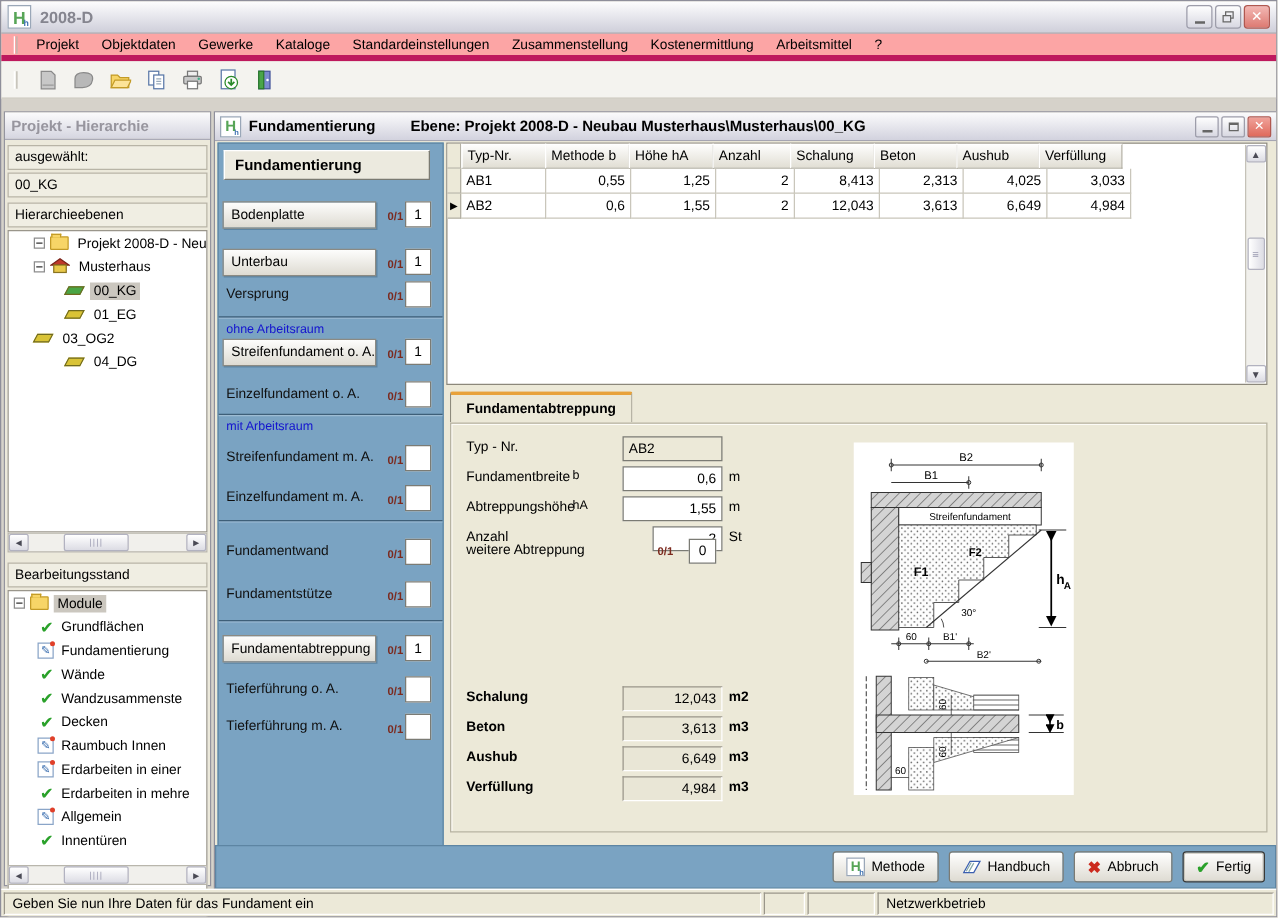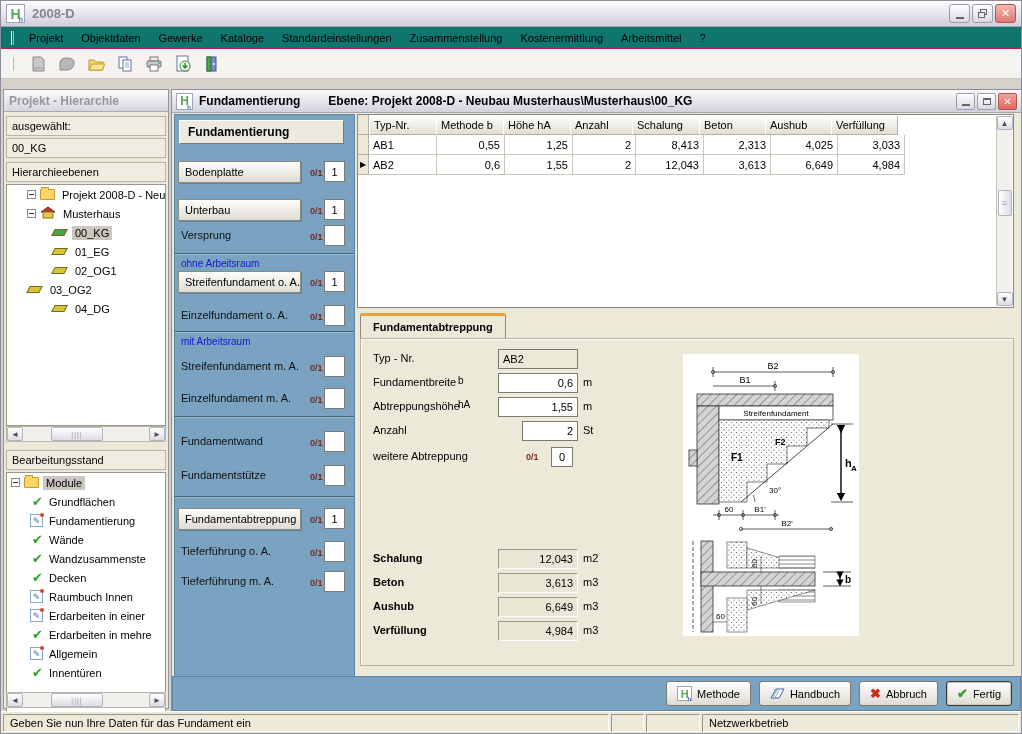--- a/index.html
+++ b/index.html
@@ -16,22 +16,22 @@
   .app-logo .sub { position:absolute; right:1px; bottom:-1px; font-size:7px; color:#3b6fb0; font-weight:bold; }
   .main-title { margin-left:7px; font-size:13px; font-weight:bold; color:#85858f; }
   .tb-controls { margin-left:auto; display:flex; gap:2px; }
   .tb-btn { width:21px; height:19px; border:1px solid #9d9daa; border-radius:3px;
     background:linear-gradient(#fefefe,#d8d8e2); display:flex; align-items:center; justify-content:center;
     font-size:9px; color:#555; }
   .tb-btn.close { background:linear-gradient(#f3b8b4,#dd7a72); color:#fff; border-color:#b05850; font-size:11px; font-weight:bold; }
   .glyph-min { display:block; width:8px; height:2px; background:#666; margin-top:8px; }
 
   
-  .menubar { position:absolute; left:0; top:26px; width:100%; height:22px; background:#0f766e;
-    border-bottom:1px solid #be185d; display:flex; align-items:center; padding-left:10px; }
+  .menubar { position:absolute; left:0; top:26px; width:100%; height:22px; background:#fca5a5;
+    border-bottom:5px solid #be185d; display:flex; align-items:center; padding-left:10px; }
   .menu-grip { width:3px; height:14px; border-left:1px solid #fff; border-right:1px solid #b9b6ac; margin-right:6px; }
   .menubar .mi { padding:3px 9px; cursor:default; }
 
   
   .toolbar { position:absolute; left:0; top:48px; width:100%; height:30px; background:#f4f3ef;
     border-bottom:1px solid #c9c6bc; display:flex; align-items:center; padding-left:10px; gap:7px; }
   .tool { width:22px; height:22px; display:flex; align-items:center; justify-content:center; }
 
   
   .left-panel { position:absolute; left:2px; top:88px; width:166px; height:620px;
@@ -116,21 +116,21 @@
     border-top:3px solid #e8a23b; border-radius:2px 2px 0 0; font-weight:bold; display:flex; align-items:center; }
   .groupbox { position:absolute; left:188px; top:225px; width:654px; height:328px; background:#ece9d8;
     border:1px solid #b7b3a2; box-shadow:inset 1px 1px 0 #fdfcf7; }
   .f-row { position:absolute; left:0; width:100%; height:20px; }
   .f-label { position:absolute; left:12px; top:3px; }
   .f-label.bold { font-weight:bold; }
   .f-sym { position:absolute; left:97px; top:2px; font-size:10px; }
   .f-input { position:absolute; top:0; height:20px; border:1px solid #7b7b74; background:#fff; text-align:right; padding:0 4px; font-size:11px; font-family:inherit; }
   .f-input.ro { background:#ece9d8; text-align:left; }
   .f-unit { position:absolute; left:222px; top:3px; }
-  .f-unit.bold { font-weight:normal;text-align:center; }
+  .f-unit.bold { font-weight:bold;text-align:center; }
   .f-count { position:absolute; left:165px; top:5px; font-size:9px; color:#7c2a1e; font-weight:bold; }
   .r-box { position:absolute; left:137px; top:0; width:80px; height:20px; background:#e9e6d6; border:1px solid #9a968a;
     border-bottom-color:#fff; border-right-color:#fff; display:flex; align-items:center; justify-content:flex-end; padding:0 4px; }
   .diagram-wrap { position:absolute; left:322px; top:15px; width:176px; height:282px; background:#fff; }
 
   
   .strip { position:absolute; left:0; top:563px; width:100%; height:35px; background:#7aa3c2; border:1px solid #5d85a3;
     display:flex; align-items:center; justify-content:flex-end; gap:8px; padding-right:8px; }
   .xp-btn { height:25px; padding:0 10px; background:linear-gradient(#ffffff,#dedbd2); border:1px solid #7b7b74; border-radius:3px;
     display:flex; align-items:center; gap:5px; font-size:11px; }
@@ -261,24 +261,20 @@
         </span>
         <span class="t-label">Musterhaus</span>
       </div>
       <div class="tree-row" style="padding-left:44px;">
         <span class="icon-slab green"></span>
         <span class="t-label selected">00_KG</span>
       </div>
       <div class="tree-row" style="padding-left:44px;">
         <span class="icon-slab yellow"></span>
         <span class="t-label">01_EG</span>
-      </div>
-      <div class="tree-row" style="padding-left:44px;">
-        <span class="icon-slab yellow"></span>
-        <span class="t-label">02_OG1</span>
       </div>
       <div class="tree-row" style="padding-left:19px;">
         <span class="icon-slab yellow"></span>
         <span class="t-label">03_OG2</span>
       </div>
       <div class="tree-row" style="padding-left:44px;">
         <span class="icon-slab yellow"></span>
         <span class="t-label">04_DG</span>
       </div>
     </div>
@@ -504,21 +500,21 @@
           <span class="f-label">Abtreppungshöhe</span>
           <span class="f-sym">hA</span>
           <input class="f-input" style="left: 137px; width: 80px;" value="1,55">
           <span class="f-unit">m</span>
         </div>
         <div class="f-row" style="top:82px;">
           <span class="f-label">Anzahl</span>
           <input class="f-input" style="left: 161px; width: 56px;" value="2">
           <span class="f-unit">St</span>
         </div>
-        <div class="f-row" style="top:108px;">
+        <div class="f-row" style="top:92px;">
           <span class="f-label">weitere Abtreppung</span>
           <span class="f-count">0/1</span>
           <input class="f-input" style="left: 190px; width: 22px; text-align: center;" value="0">
         </div>
 
         <div class="f-row" style="top:210px;">
           <span class="f-label bold">Schalung</span>
           <span class="r-box">12,043</span>
           <span class="f-unit bold">m2</span>
         </div>

